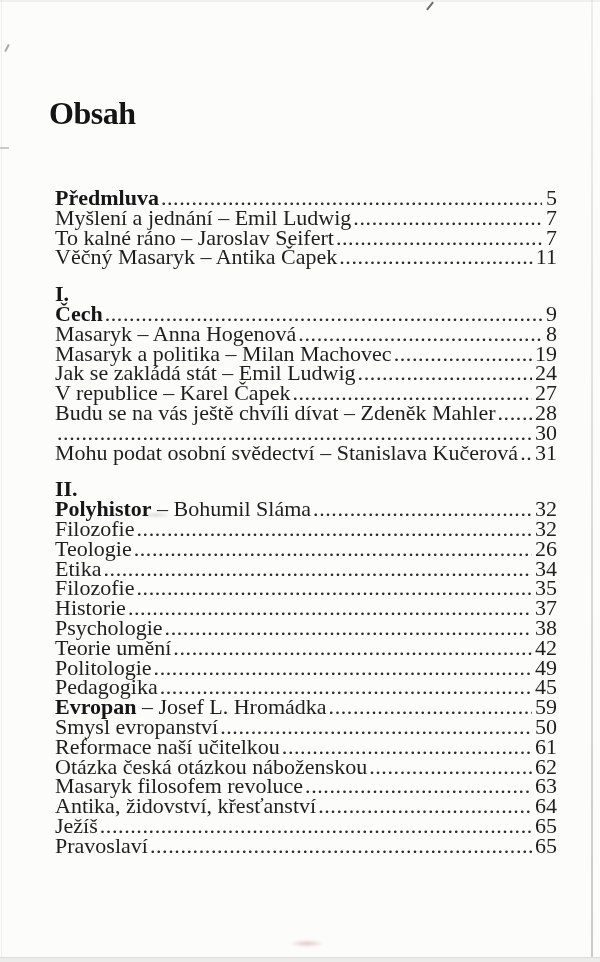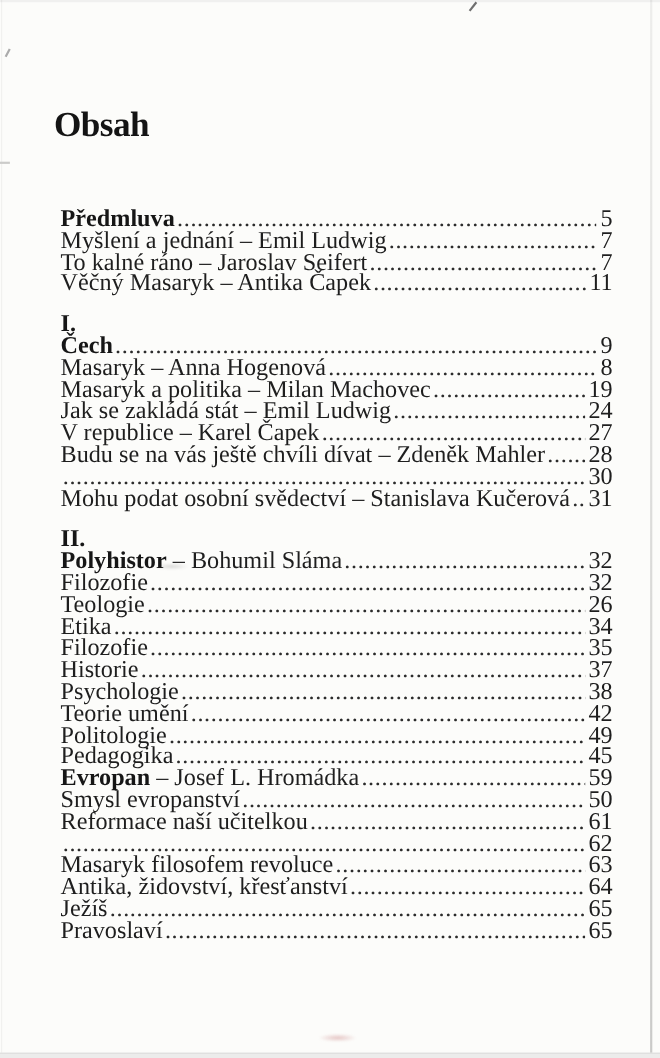--- a/index.html
+++ b/index.html
@@ -247,20 +247,21 @@
             <span class="label">Smysl evropanství</span>
             <span class="dots">..........................................................................................................................................................................</span>
             <span class="pageno">50</span>
           </div>
           <div class="row">
             <span class="label">Reformace naší učitelkou</span>
             <span class="dots">..........................................................................................................................................................................</span>
             <span class="pageno">61</span>
           </div>
           <div class="row">
+            <span class="label">Otázka česká otázkou náboženskou</span>
             <span class="dots">..........................................................................................................................................................................</span>
             <span class="pageno">62</span>
           </div>
           <div class="row">
             <span class="label">Masaryk filosofem revoluce</span>
             <span class="dots">..........................................................................................................................................................................</span>
             <span class="pageno">63</span>
           </div>
           <div class="row">
             <span class="label">Antika, židovství, křesťanství</span>

